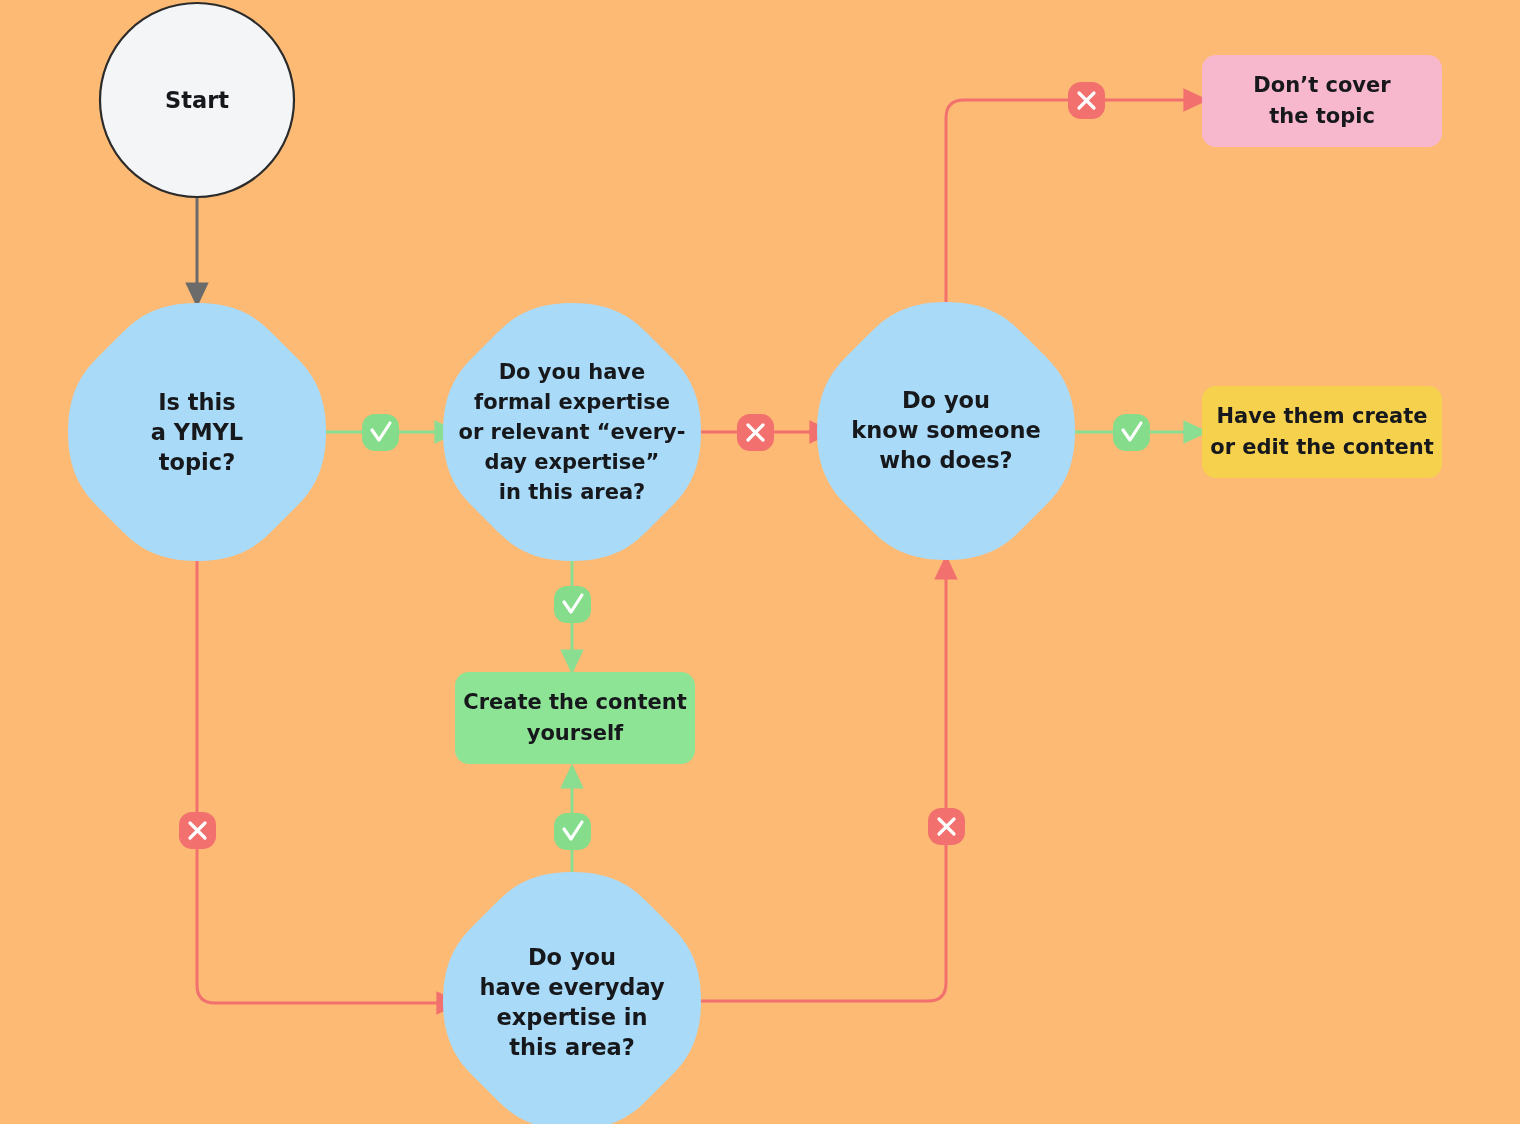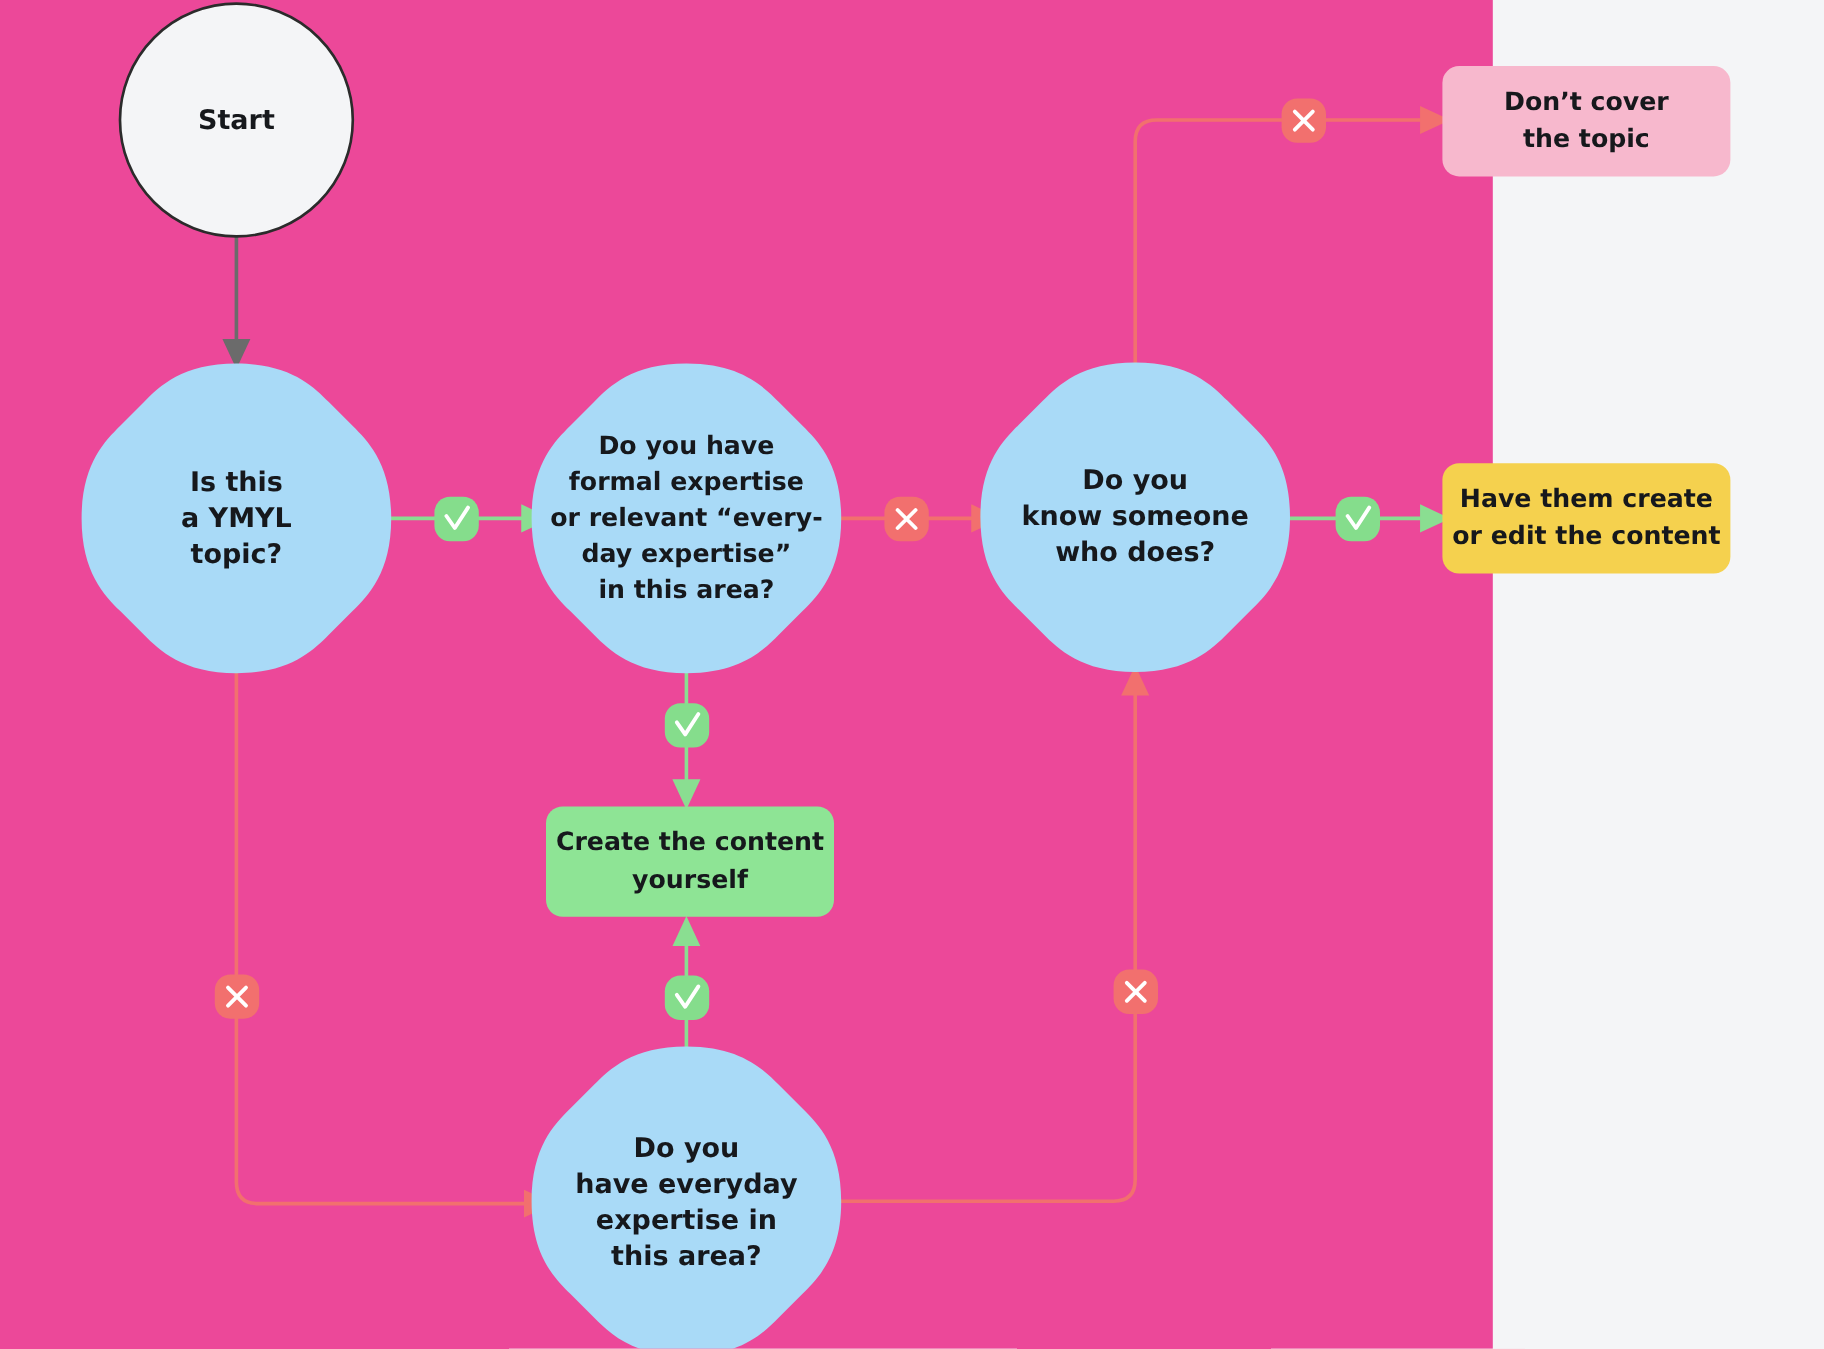--- a/index.html
+++ b/index.html
@@ -9,23 +9,23 @@
     background: #f4f5f7;
   }
   body {
     width: 1520px;
     height: 1124px;
     overflow: hidden;
     font-family: "DejaVu Sans", sans-serif;
   }
   #flow-root {
     position: relative;
-    width: 1244px;
+    width: 1520px;
     height: 1124px;
-    background: #ec4899;
+    background: #fdba74;
   }
   svg#flow-svg {
     position: absolute;
     top: 0;
     left: 0;
     width: 1520px;
     height: 1124px;
     display: block;
   }
   .node-label {

